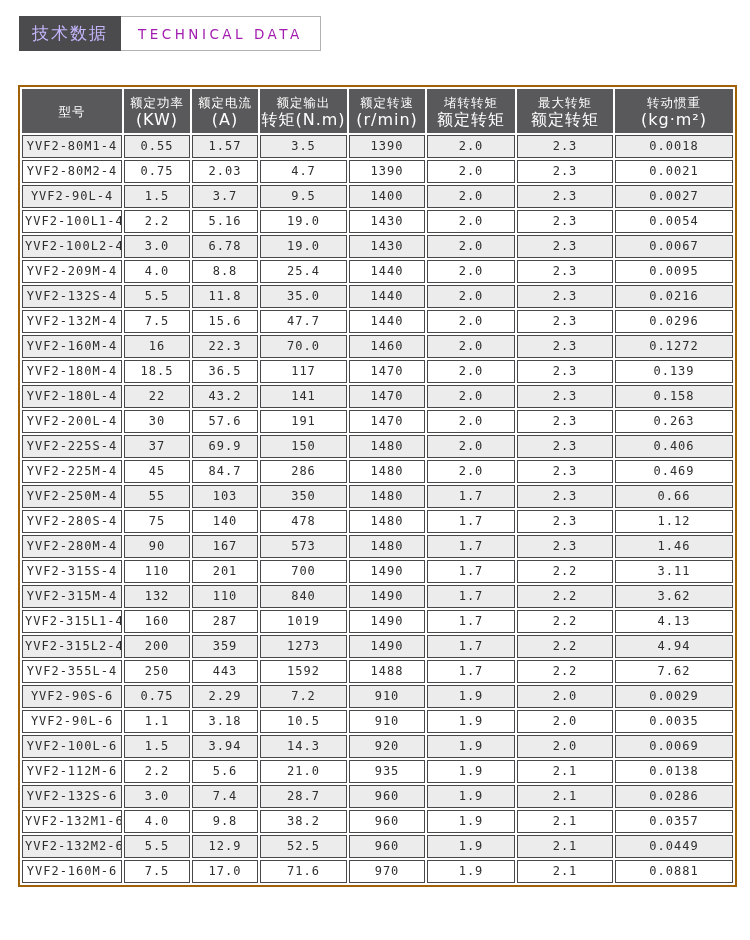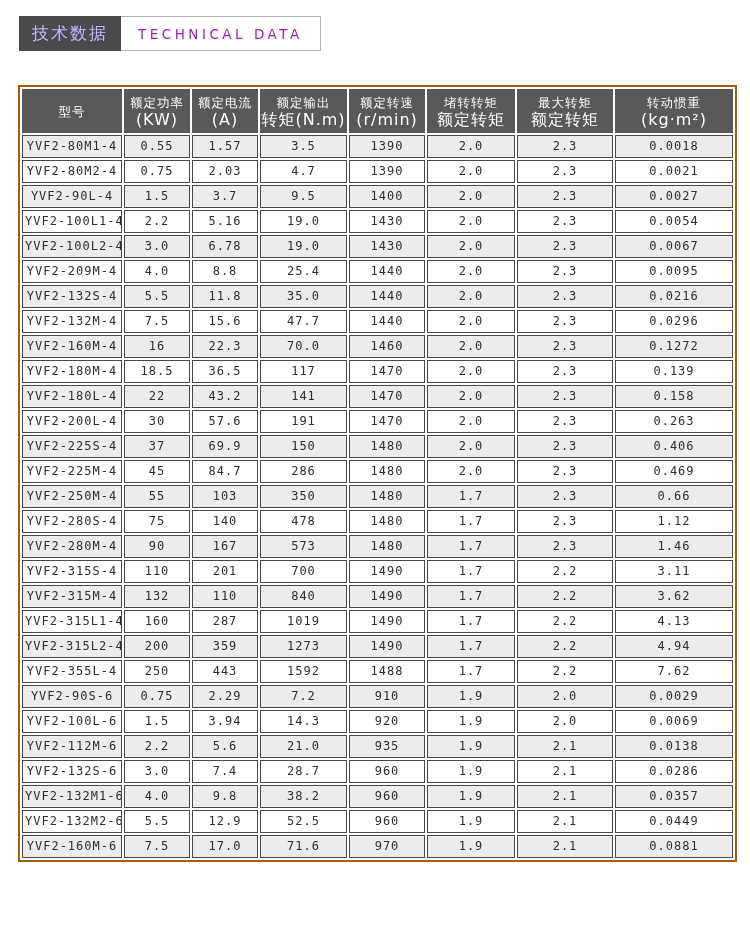--- a/index.html
+++ b/index.html
@@ -353,20 +353,30 @@
         <td>YVF2-90S-6</td>
         <td>0.75</td>
         <td>2.29</td>
         <td>7.2</td>
         <td>910</td>
         <td>1.9</td>
         <td>2.0</td>
         <td>0.0029</td>
       </tr>
       <tr>
+        <td>YVF2-90L-6</td>
+        <td>1.1</td>
+        <td>3.18</td>
+        <td>10.5</td>
+        <td>910</td>
+        <td>1.9</td>
+        <td>2.0</td>
+        <td>0.0035</td>
+      </tr>
+      <tr>
         <td>YVF2-100L-6</td>
         <td>1.5</td>
         <td>3.94</td>
         <td>14.3</td>
         <td>920</td>
         <td>1.9</td>
         <td>2.0</td>
         <td>0.0069</td>
       </tr>
       <tr>

